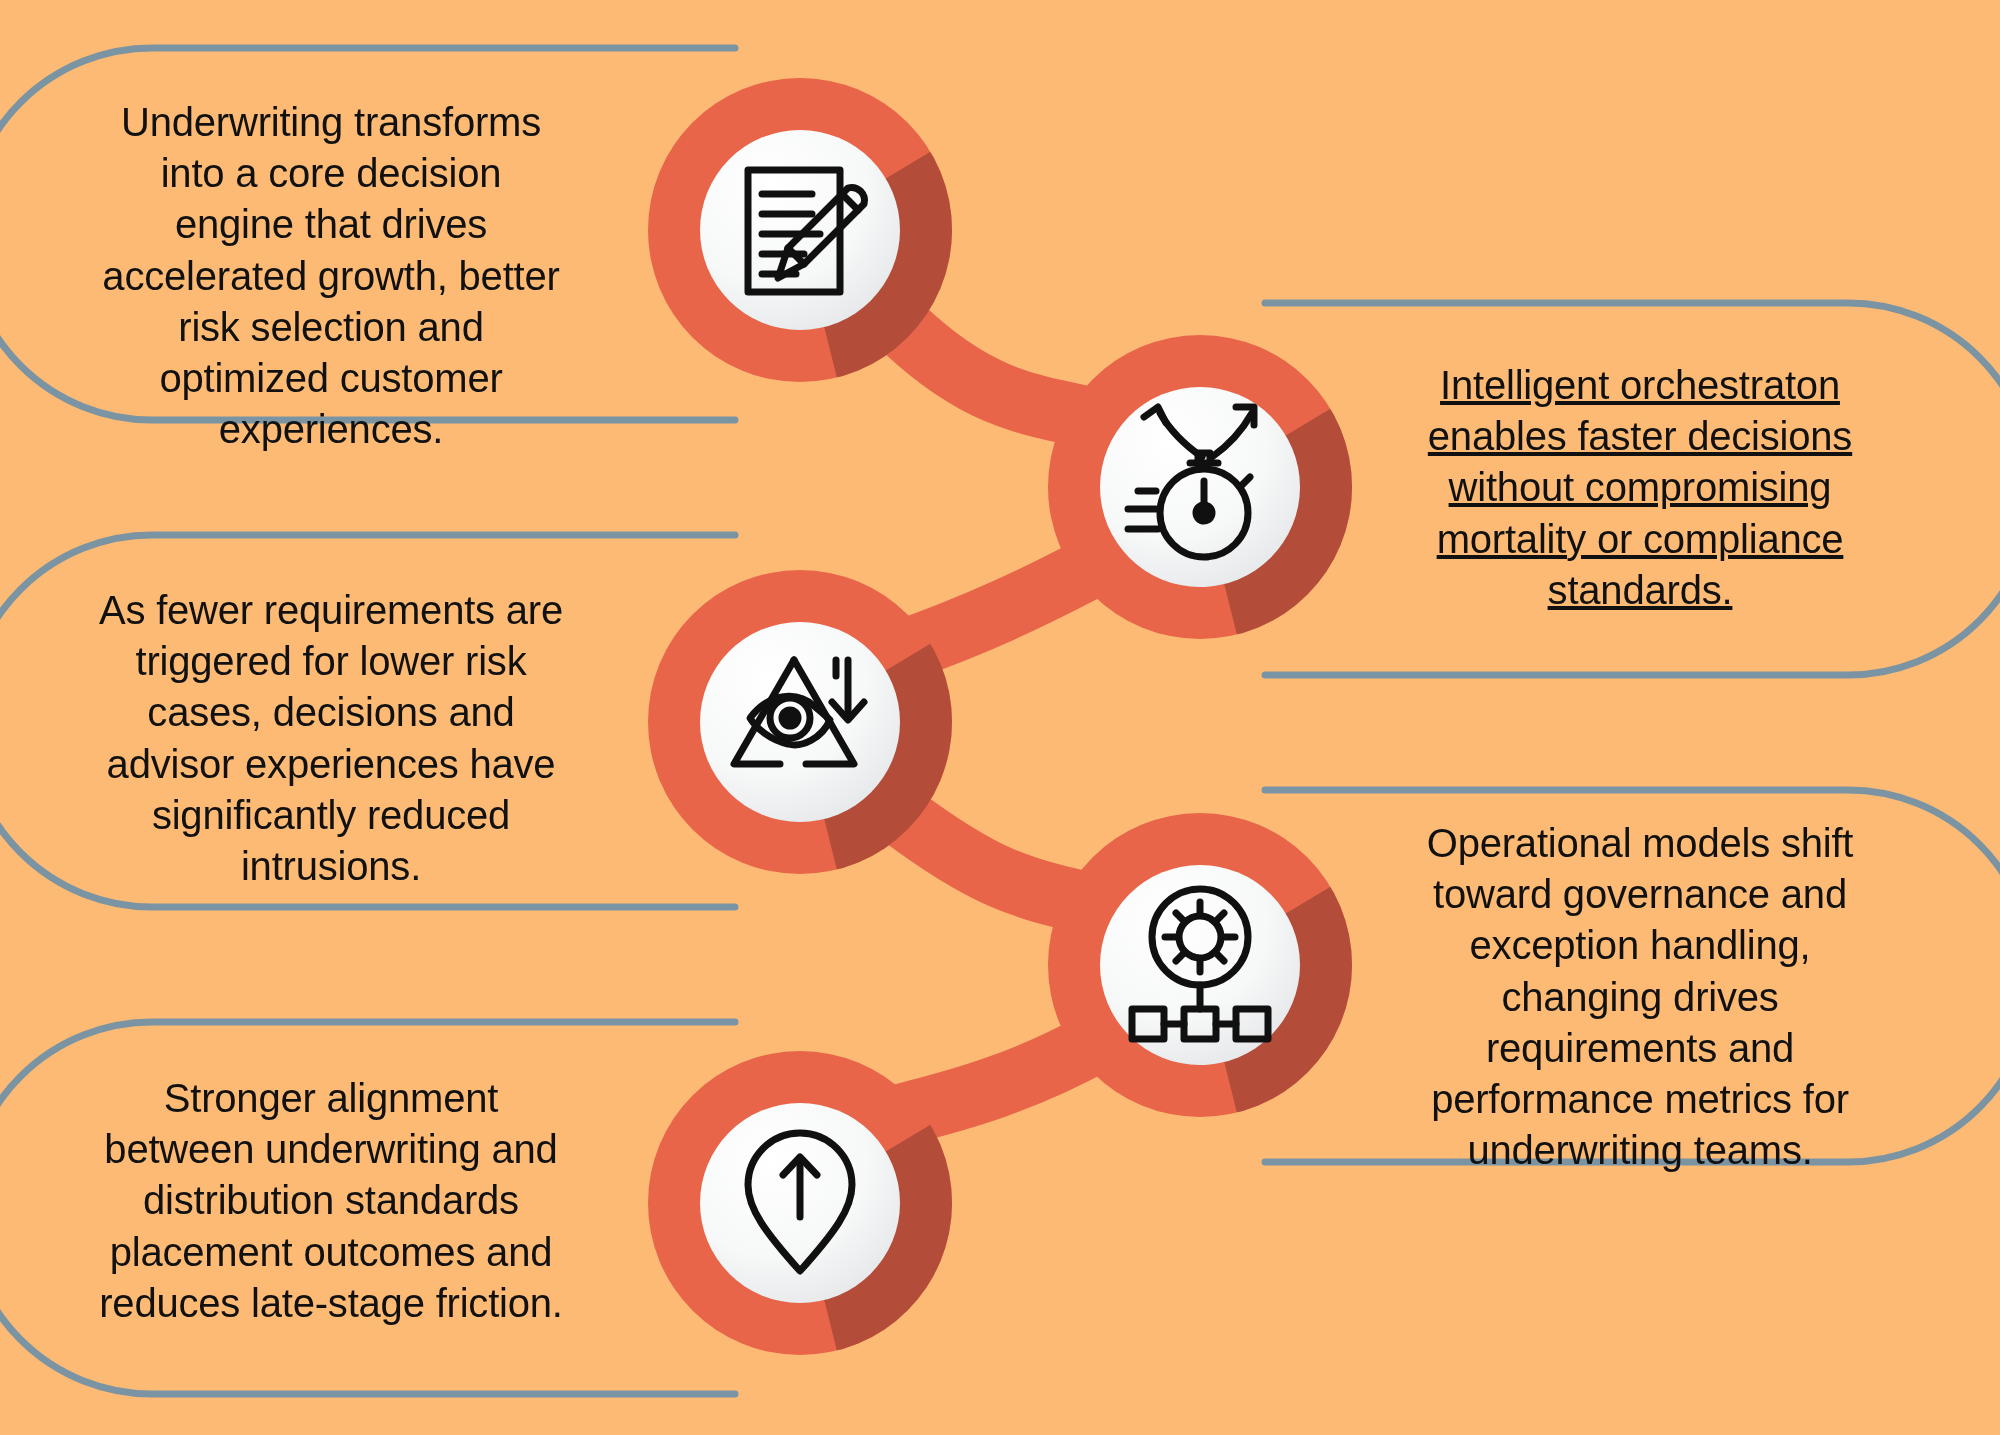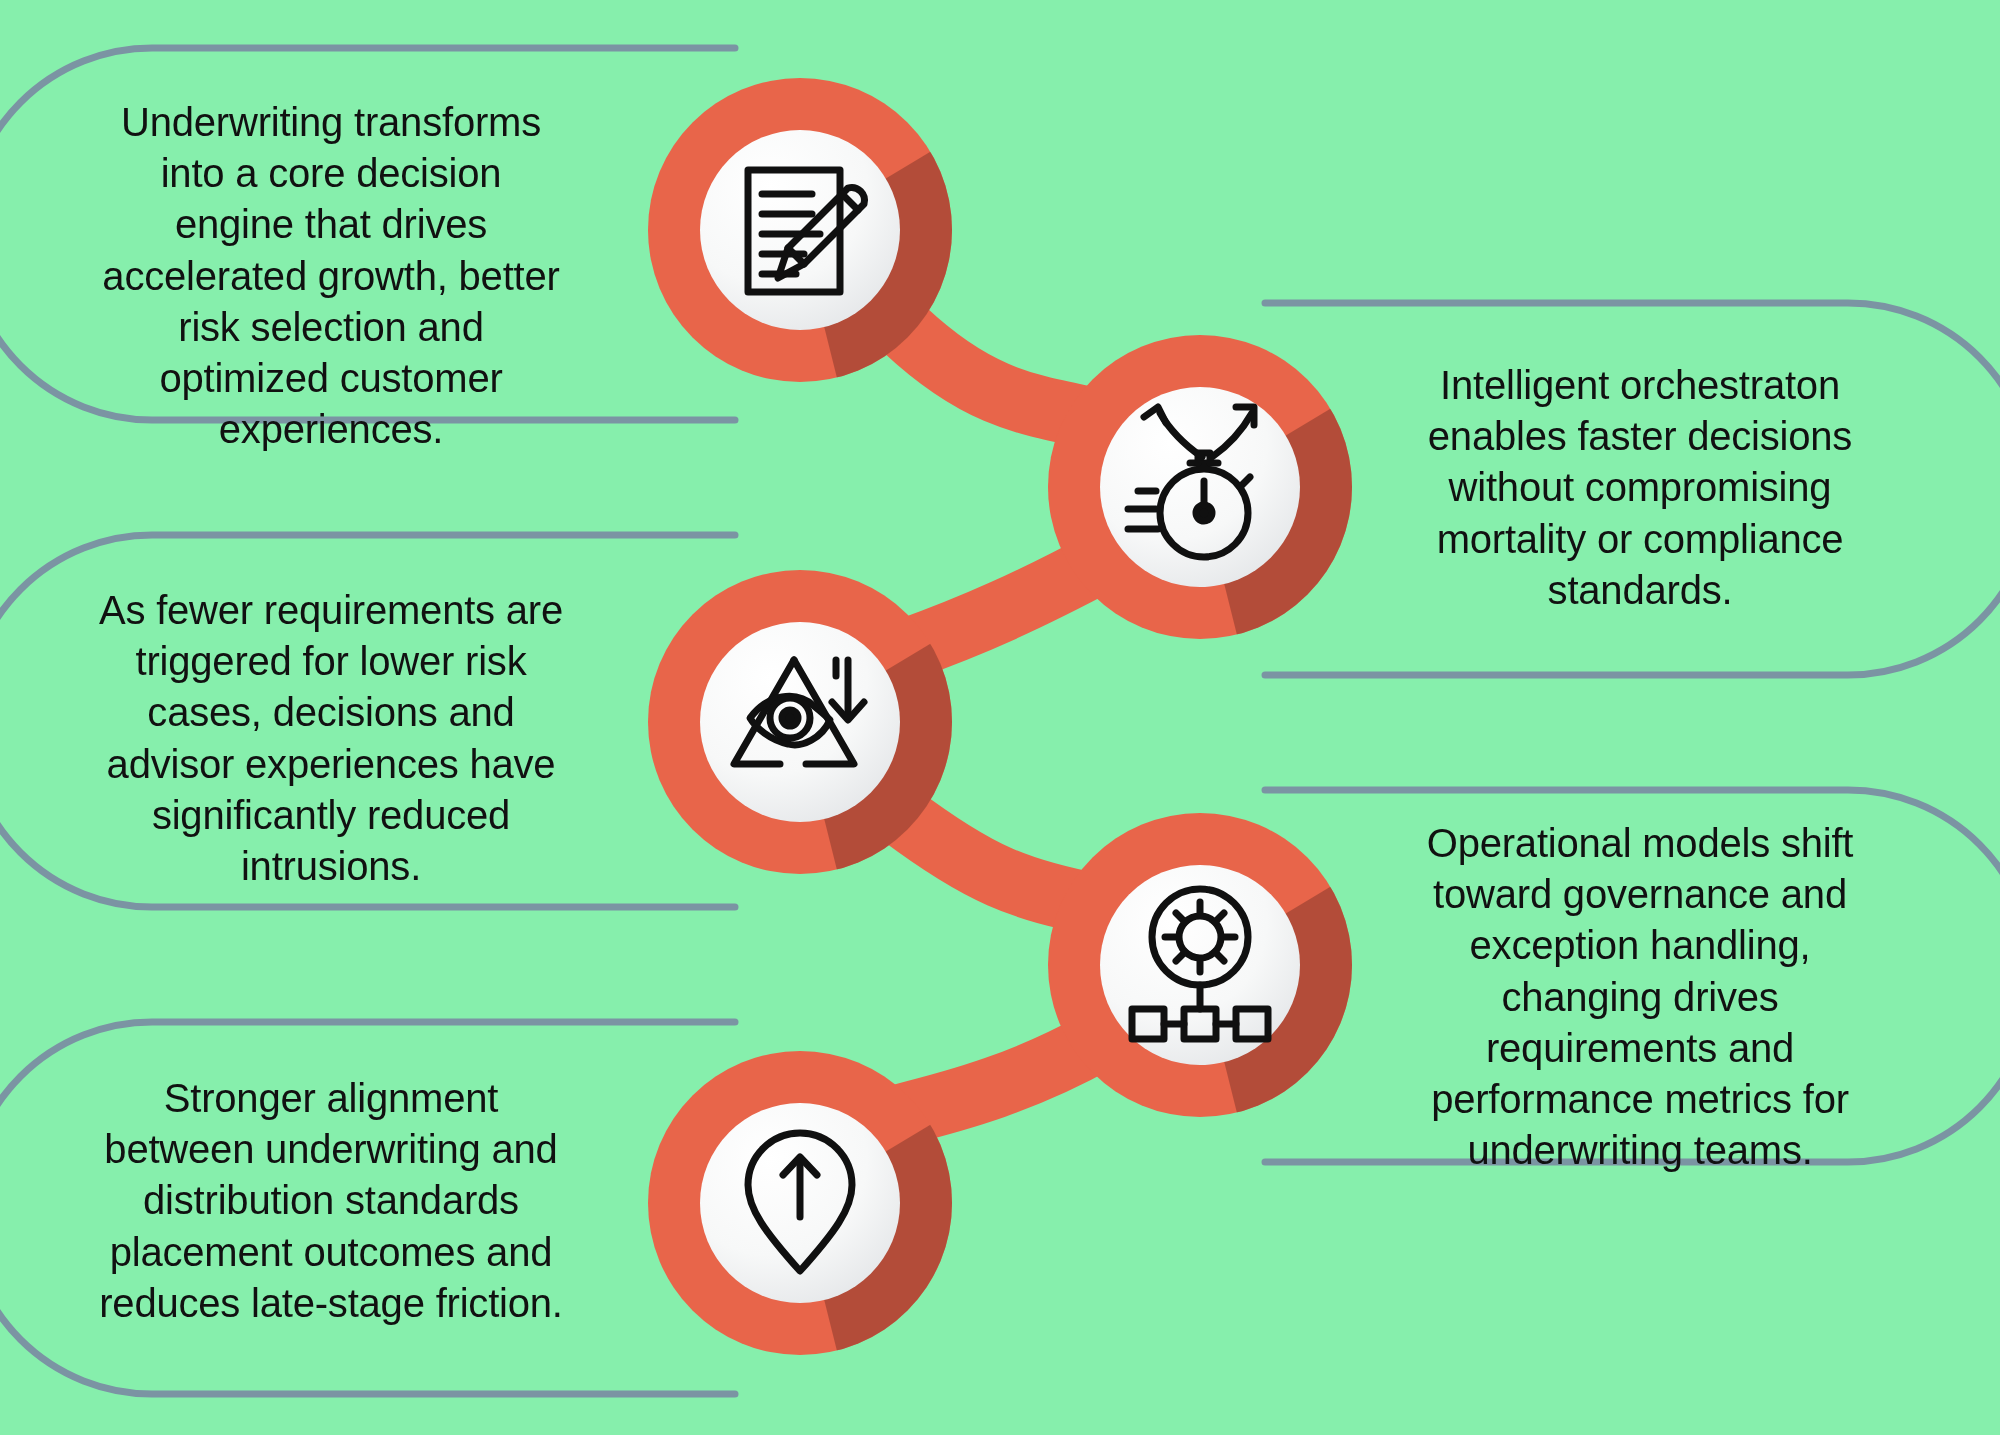--- a/index.html
+++ b/index.html
@@ -7,42 +7,42 @@
     padding: 0;
     background: #ffffff;
   }
   body {
     font-family: "Liberation Sans", sans-serif;
   }
   .canvas {
     position: relative;
     width: 2000px;
     height: 1435px;
-    background: #86efac;
+    background: #fdba74;
     overflow: hidden;
   }
   .layer {
     position: absolute;
     left: 0;
     top: 0;
     width: 2000px;
     height: 1435px;
   }
   .text-block {
     position: absolute;
     text-align: center;
     color: #111111;
     font-size: 40px;
     line-height: 1.28;
     font-family: "Liberation Sans", sans-serif;
     letter-spacing: -0.2px;
     white-space: pre-line;
   }
   .tb-1 { left: 96px;  top: 97px;  width: 470px; }
-  .tb-2 { left: 1405px; top: 360px; width: 470px; text-align: center; }
+  .tb-2 { left: 1405px; top: 360px; width: 470px; text-align: center; text-decoration: underline; }
   .tb-3 { left: 96px;  top: 585px; width: 470px; }
   .tb-4 { left: 1395px; top: 818px; width: 490px; }
   .tb-5 { left: 96px;  top: 1073px; width: 470px; }
 </style>
 </head>
 <body>
 
 <div class="canvas">
 
   <svg class="layer" viewBox="0 0 2000 1435" xmlns="http://www.w3.org/2000/svg">

